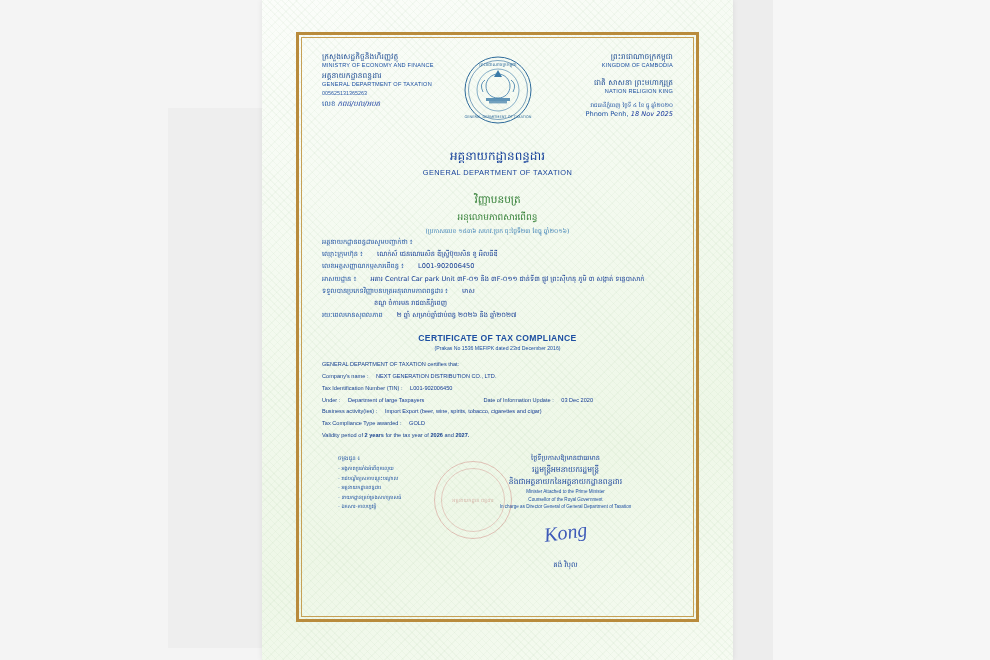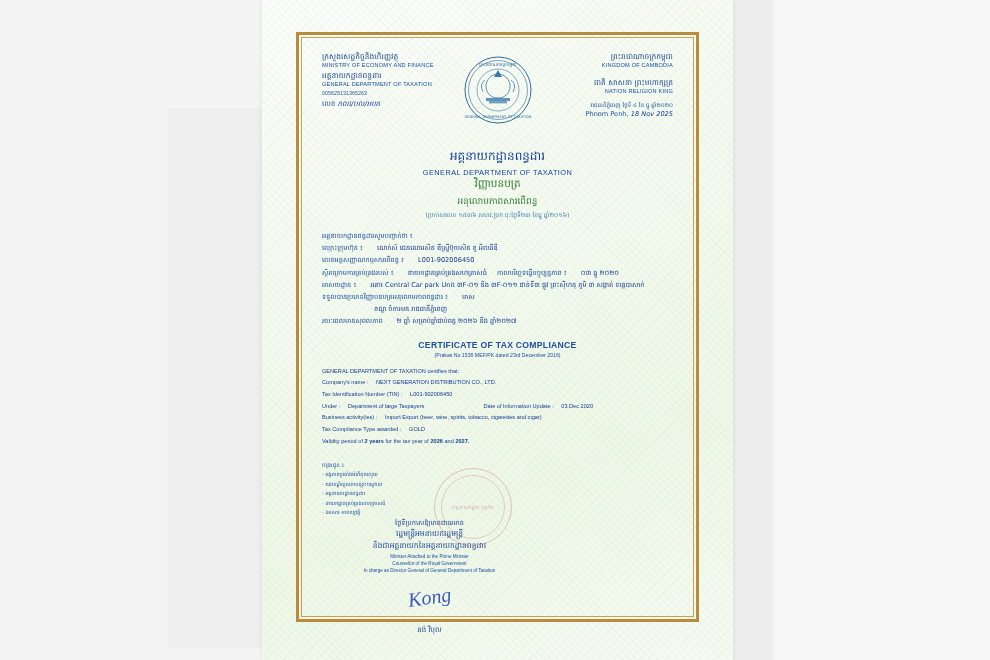--- a/index.html
+++ b/index.html
@@ -159,39 +159,39 @@
     font-size: 7.4px;
     letter-spacing: 0.4px;
     color: #15409a;
     margin-top: 2px;
   }
   .subtitle-kh1 {
     text-align: center;
     font-family: "DejaVu Sans", sans-serif;
     font-size: 10.5px;
     color: #2f7d32;
+    margin-top: 16px;
   }
   .subtitle-kh2 {
     text-align: center;
     font-family: "DejaVu Sans", sans-serif;
     font-size: 9px;
     color: #2f7d32;
     margin-top: 3px;
   }
   .subtitle-kh3 {
     text-align: center;
     font-family: "DejaVu Sans", sans-serif;
     font-size: 6px;
     color: #3b7fb5;
     margin-top: 3px;
   }
 
   
   .kh-body {
-    margin-top: 10px;
     font-family: "DejaVu Sans", sans-serif;
     font-size: 6.6px;
     color: #1a4ea0;
     line-height: 1.85;
   }
   .kh-body .row { white-space: nowrap; overflow: hidden; }
   .kh-body .val { color: #123a94; padding-left: 12px; }
   .kh-body .indent { padding-left: 40px; }
 
   
@@ -220,21 +220,20 @@
   .en-body b { font-weight: bold; }
   .en-body .gap { display: inline-block; width: 56px; }
 
   
   .footer {
     margin-top: 12px;
     display: flex;
     justify-content: flex-end;
     align-items: flex-start;
     position: relative;
-    flex-direction: column;
   }
   .footer-left {
     width: 120px;
     font-family: "DejaVu Sans", sans-serif;
     font-size: 5px;
     color: #1a4ea0;
     line-height: 1.9;
   }
   .footer-left .ttl { font-size: 5.6px; }
   .footer-right {
@@ -377,26 +376,20 @@
         <div class="row">
           <span>ឈ្មោះក្រុមហ៊ុន ៖</span>
           <span class="val">ណេក់ស៍ ជេនណេរេសិន ឌីស្ទ្រីប៊ុយសិន ខូ អិលធីឌី</span>
         </div>
 
         <div class="row">
           <span>លេខអត្តសញ្ញាណកម្មសារពើពន្ធ ៖</span>
           <span class="val">L001-902006450</span>
         </div>
 
-        <div class="row">
-          <span>ស្ថិតក្រោមការគ្រប់គ្រងរបស់ ៖</span>
-          <span class="val">នាយកដ្ឋានគ្រប់គ្រងសហគ្រាសធំ</span>
-          <span style="margin-left:8px">កាលបរិច្ឆេទធ្វើបច្ចុប្បន្នភាព ៖</span>
-          <span class="val">០៣ ធ្នូ ២០២០</span>
-        </div>
 
 
         <div class="row">
           <span>អាសយដ្ឋាន ៖</span>
           <span class="val">អគារ Central Car park Unit ៣F-០១ និង ៣F-០១១ ជាន់ទី៣ ផ្លូវ ព្រះស៊ីហនុ ភូមិ ៣ សង្កាត់ ទន្លេបាសាក់</span>
         </div>
         <div class="row">
           <span>ទទួលបានប្រភេទវិញ្ញាបនបត្រអនុលោមភាពពន្ធដារ ៖</span>
           <span class="val">មាស</span>
         </div>

